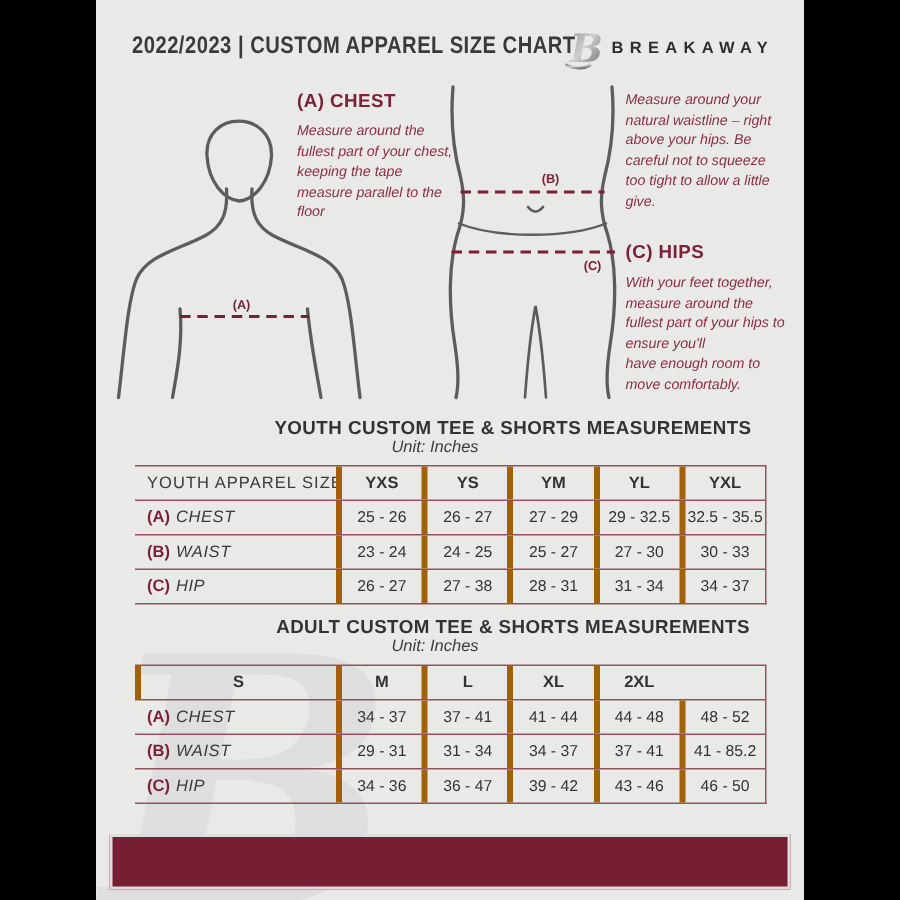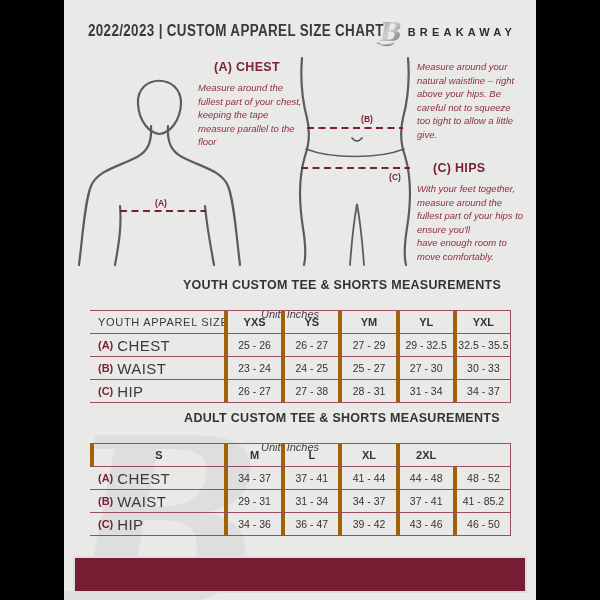--- a/index.html
+++ b/index.html
@@ -27,52 +27,52 @@
     position:absolute;left:24px;top:22px;width:340px;
     font-weight:700;font-size:16px;letter-spacing:.4px;color:#3a3a3a;
     transform:scaleX(.84);transform-origin:0 50%;white-space:nowrap;
   }
   .brand{position:absolute;right:20px;top:16px;display:flex;align-items:center;gap:7px;}
   .brand-name{font-weight:700;font-size:11px;letter-spacing:4.2px;color:#2e2e2e;}
   
   .diagram-svg{position:absolute;left:0;top:50px;width:472px;height:220px;}
   .note{position:absolute;z-index:2;}
   .note h4{
-    margin:0 0 7px 16px;font-size:12.5px;font-weight:700;color:#7c2138;letter-spacing:.3px;
+    margin:0 0 7px 0;font-size:12.5px;font-weight:700;color:#7c2138;letter-spacing:.3px;
   }
   .note p{
     margin:0;font-size:9.5px;font-style:italic;color:#8c2e44;
     line-height:13.5px;white-space:pre-line;
   }
   .note.chest{left:134px;top:60px;width:106px;}
   .note.waist{left:353px;top:60px;width:108px;}
   .note.hips{left:353px;top:161px;width:112px;}
   
   .tbl-title{
     position:absolute;left:0;width:556px;text-align:center;
     font-weight:700;font-size:12.5px;color:#333;letter-spacing:.3px;
   }
   .tbl-unit{
     position:absolute;left:0;width:452px;text-align:center;
-    font-style:italic;font-size:11px;color:#3d3d3d;margin-top:16px;
+    font-style:italic;font-size:11px;color:#3d3d3d;
   }
   .size-table{
     position:absolute;left:26px;width:420px;
     border-bottom:1px solid #97505f;border-right:1px solid #97505f;
   }
   .t-row{display:grid;grid-template-columns:134px repeat(5,1fr);height:22px;border-top:1px solid #97505f;}
   .t-cell{
     display:flex;align-items:center;justify-content:center;
     font-size:10.5px;color:#333;border-left:4px solid #a16207;overflow:hidden;white-space:nowrap;
   }
   .t-cell.t-label{justify-content:flex-start;padding-left:8px;border-left:none;}
   .t-head .t-cell{font-weight:700;font-size:11px;}
   .t-head .t-cell.t-label{font-weight:400;font-size:11px;letter-spacing:.7px;color:#3a3a3a;}
   .row-key{font-weight:700;color:#7c2138;margin-right:4px;font-size:11px;}
-  .row-lbl{font-size:15px;color:#3a3a3a;letter-spacing:.4px;}
+  .row-lbl{font-size:11px;color:#3a3a3a;letter-spacing:.4px;font-style:italic;}
   
   .footer-bar{
     position:absolute;left:9px;top:556px;width:450px;height:33px;
     background:#761e33;border:2px solid #dddddc;z-index:2;
   }
 </style>
 </head>
 <body>
 
 <div class="band left"></div>

